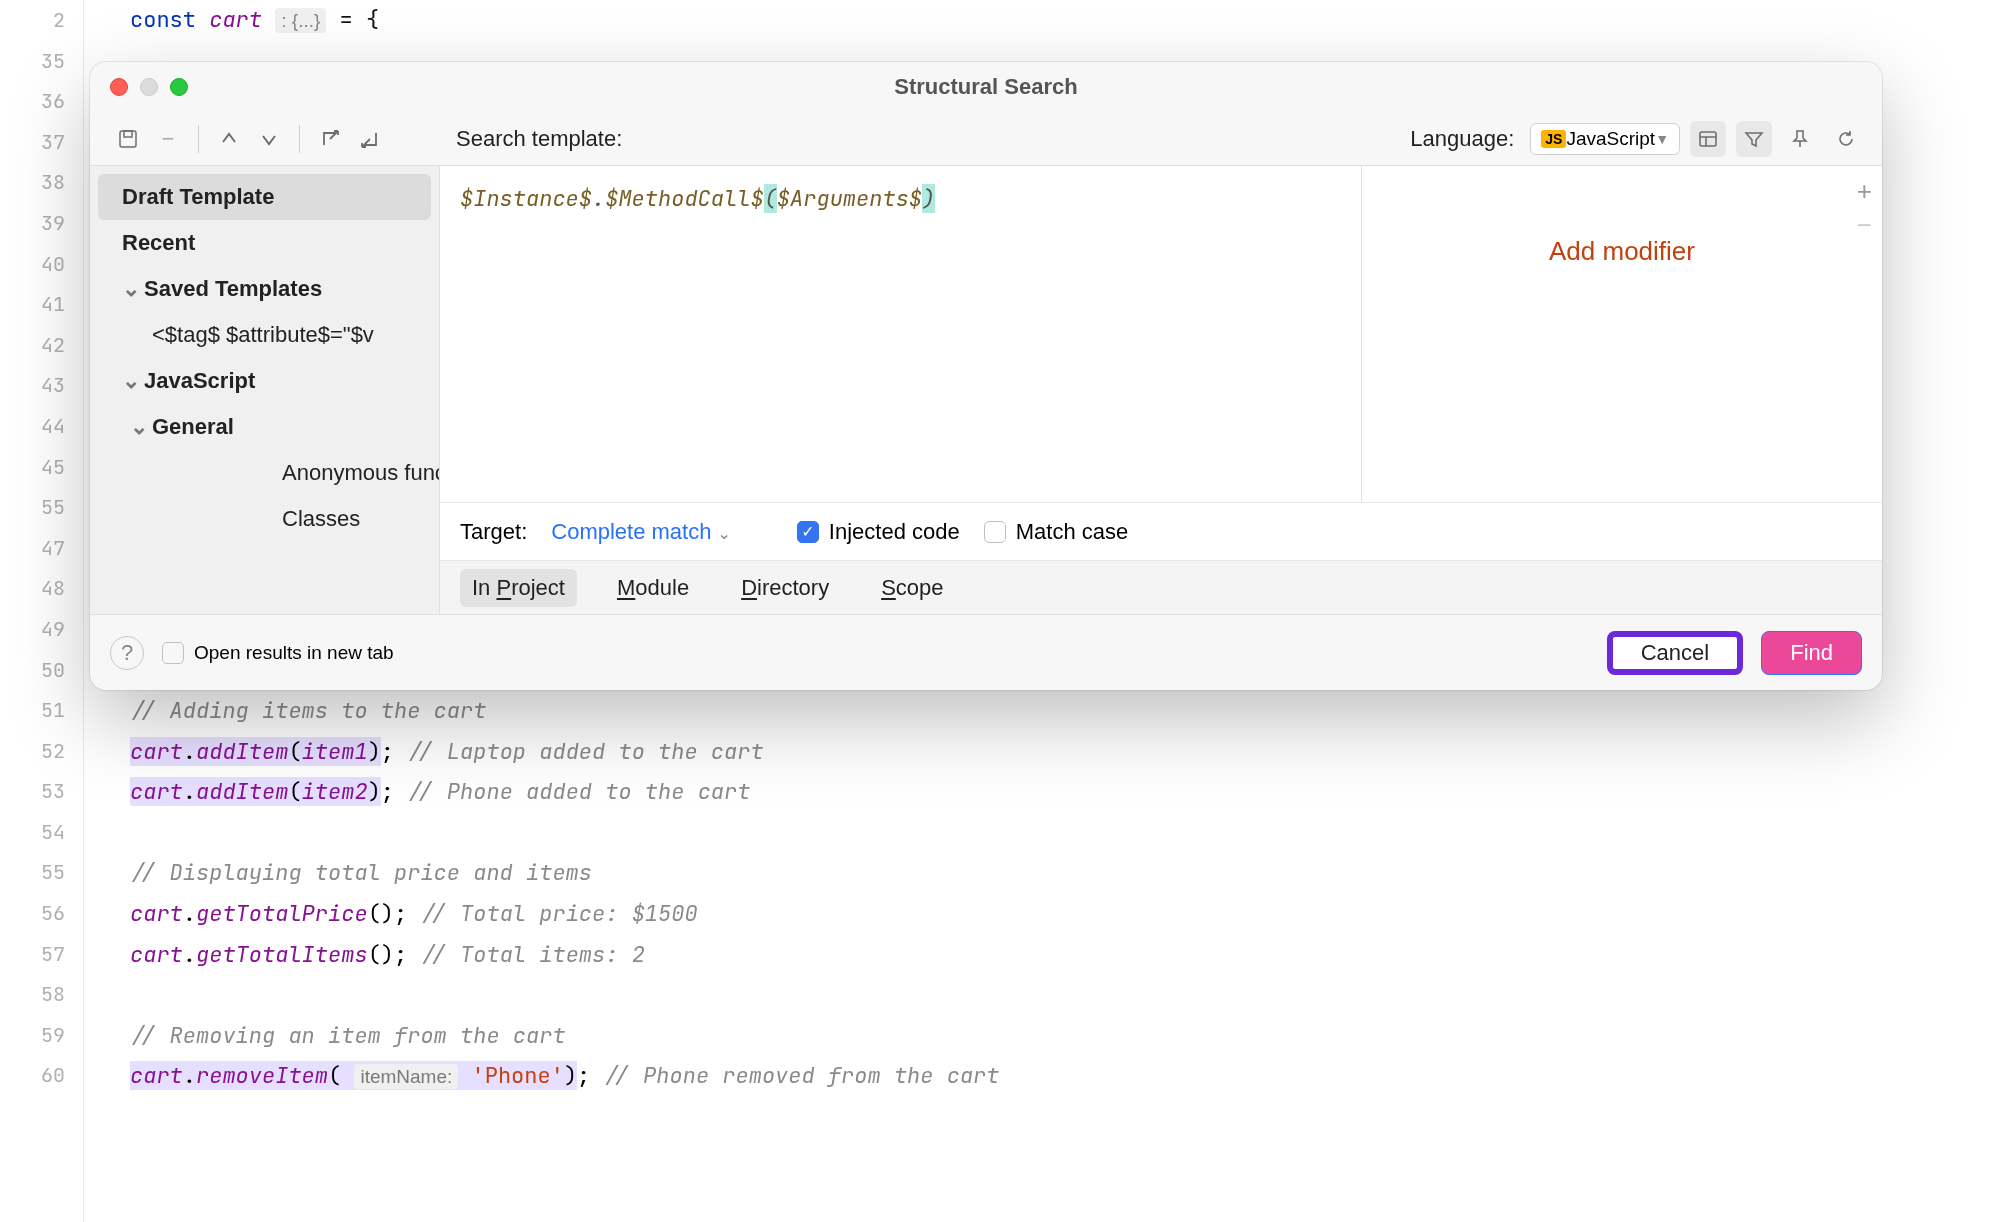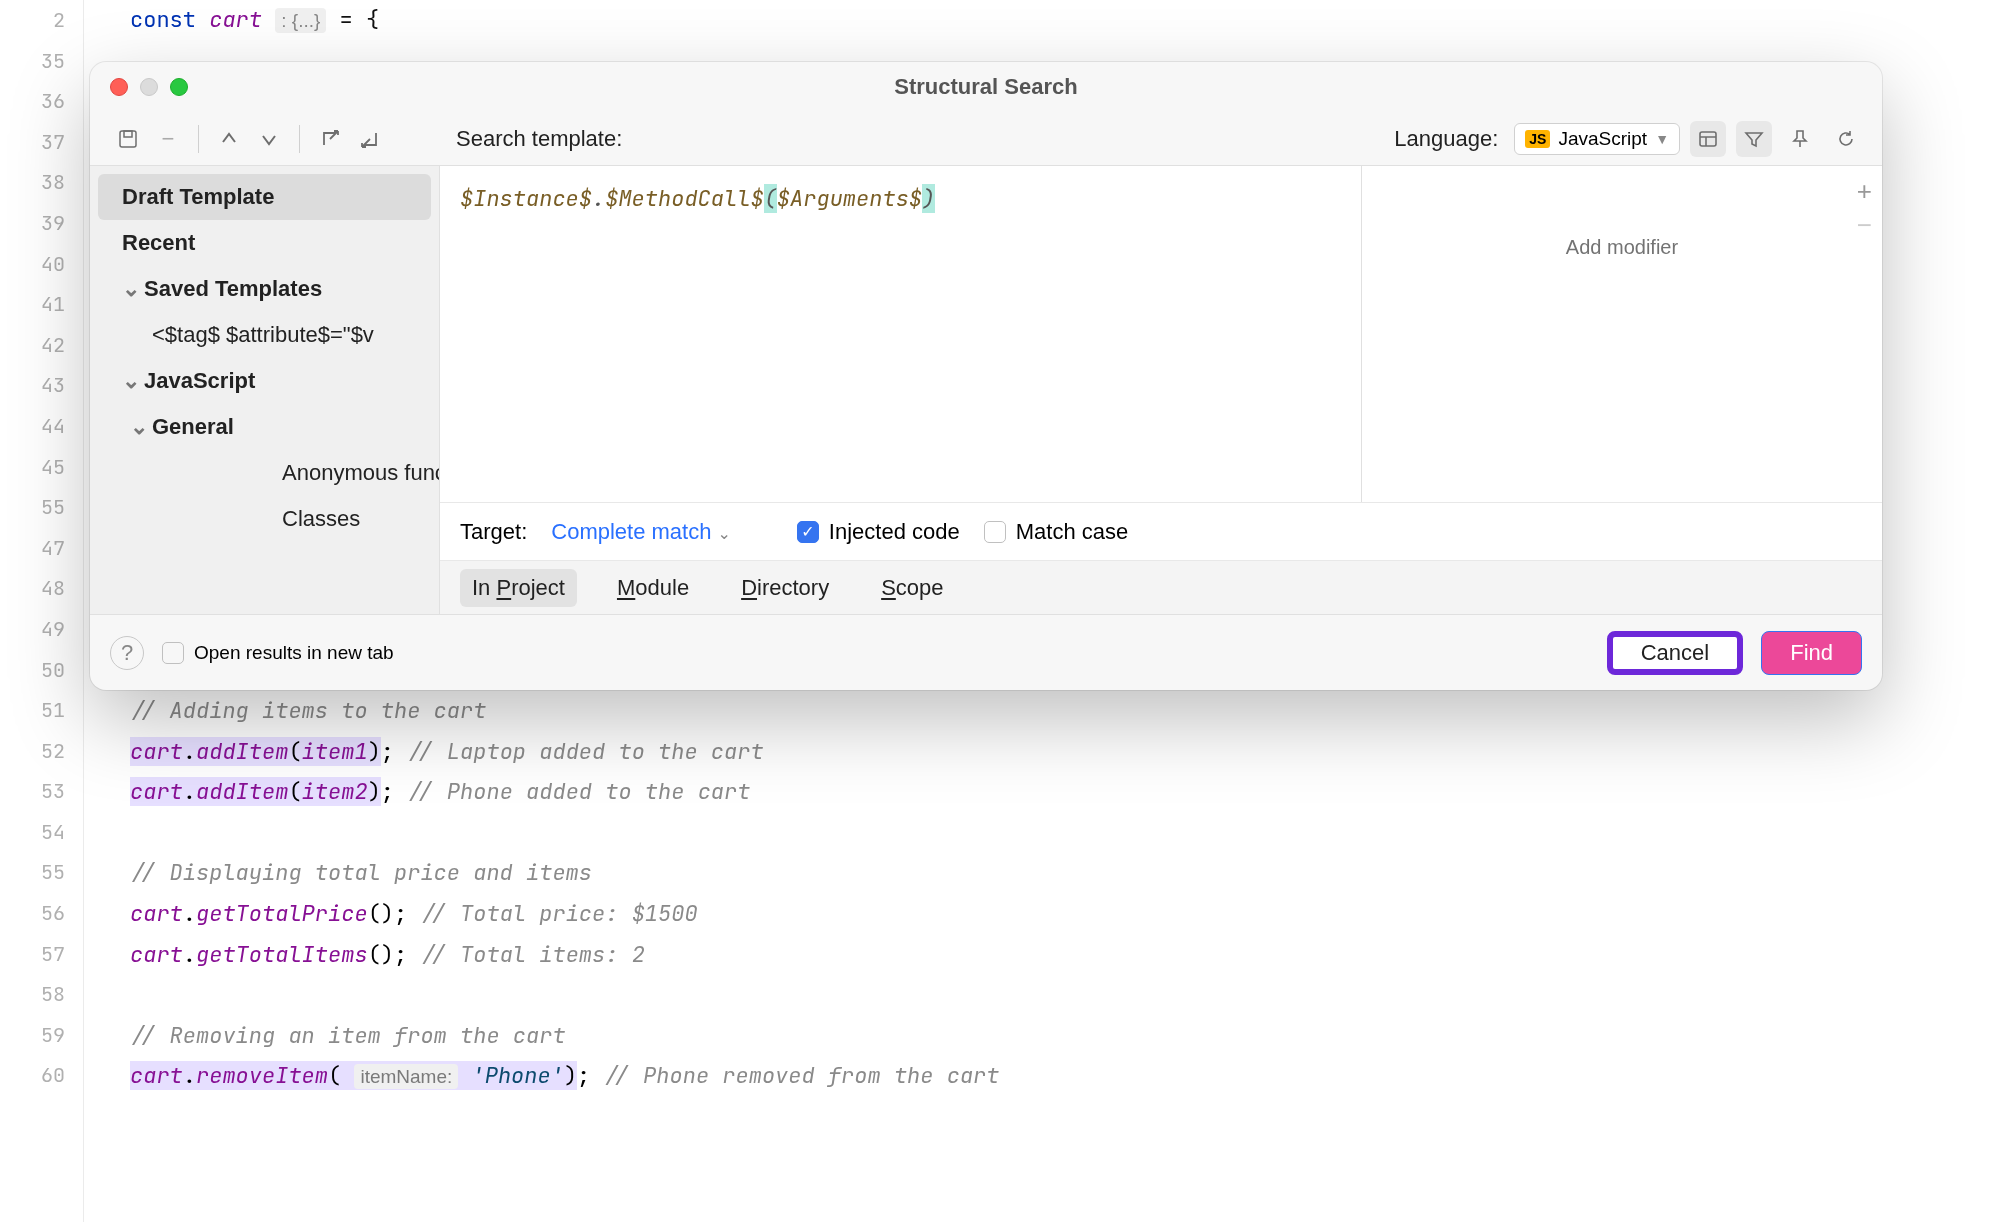--- a/index.html
+++ b/index.html
@@ -38,21 +38,21 @@
   line-height: 40.6px;
   padding-left: 46px;
   white-space: pre;
 }
 .kw { color: #0033b3; }
 .ident { color: #871094; font-style: italic; }
 .hint { color: #888; font-family: -apple-system, sans-serif; font-size: 19px; background: #f0f0f0; border-radius: 4px; padding: 2px 6px; }
 .punct { color: #111; }
 .comment { color: #8a8a8a; font-style: italic; }
 .method { color: #871094; font-style: italic; }
-.str { color: #0c4a6e; font-style: italic; }
+.str { color: #c2410c; }
 .hl { background: #e6dfff; }
 .param-hint { color: #7a7a7a; font-style: normal; font-family: -apple-system, sans-serif; font-size: 19px; background: #f0f0f0; border-radius:4px; padding:2px 6px;}
 .dialog {
   position: absolute;
   left: 90px;
   top: 62px;
   width: 1792px;
   height: 628px;
   background: #f7f7f7;
   border-radius: 16px;
@@ -121,21 +121,21 @@
 }
 .tb-right {
   margin-left: auto;
   display: flex;
   align-items: center;
   gap: 10px;
   padding-right: 18px;
 }
 .lang-label { font-size: 22px; color: #222; margin-right: 6px; }
 .lang-select {
-  display: flex; align-items: center; gap: 8px;
+  display: flex; align-items: center; 
   background: #fff; border: 1px solid #d0d0d0;
   border-radius: 6px; padding: 4px 10px;
 }
 .js-badge {
   background: #ffb300; color: #000; font-weight: 700;
   font-size: 14px; padding: 1px 4px; border-radius: 3px;
 }
 .tb-sq {
   width: 36px; height: 36px;
   display: flex; align-items: center; justify-content: center;
@@ -192,21 +192,21 @@
 .modifiers {
   width: 520px;
   display: flex;
   flex-direction: column;
   align-items: center;
   justify-content: flex-start;
   padding-top: 62px;
   position: relative;
 }
 .mod-text { color: #8a8a8a; font-size: 22px; text-align: center; line-height: 1.6; }
-.mod-link { color: #737373; font-size: 20px; margin-top: 8px; cursor: pointer; }
+.mod-link { color: #c2410c; font-size: 26px; margin-top: 8px; cursor: pointer; }
 .mod-plus {
   position: absolute;
   right: 10px; top: 10px;
   font-size: 26px;
   color: #999;
 }
 .mod-minus {
   position: absolute;
   right: 10px; top: 44px;
   font-size: 26px;

